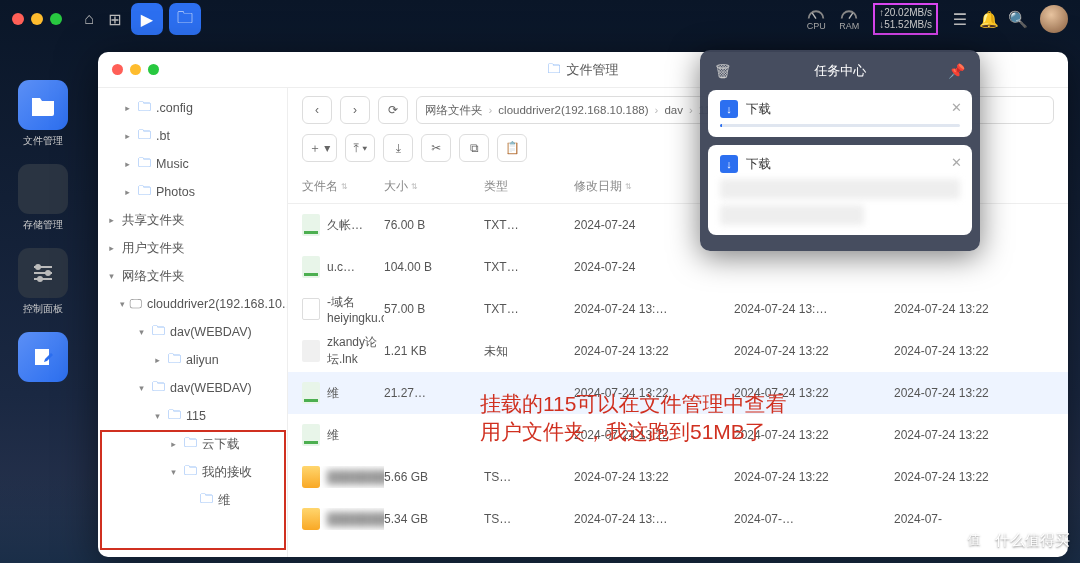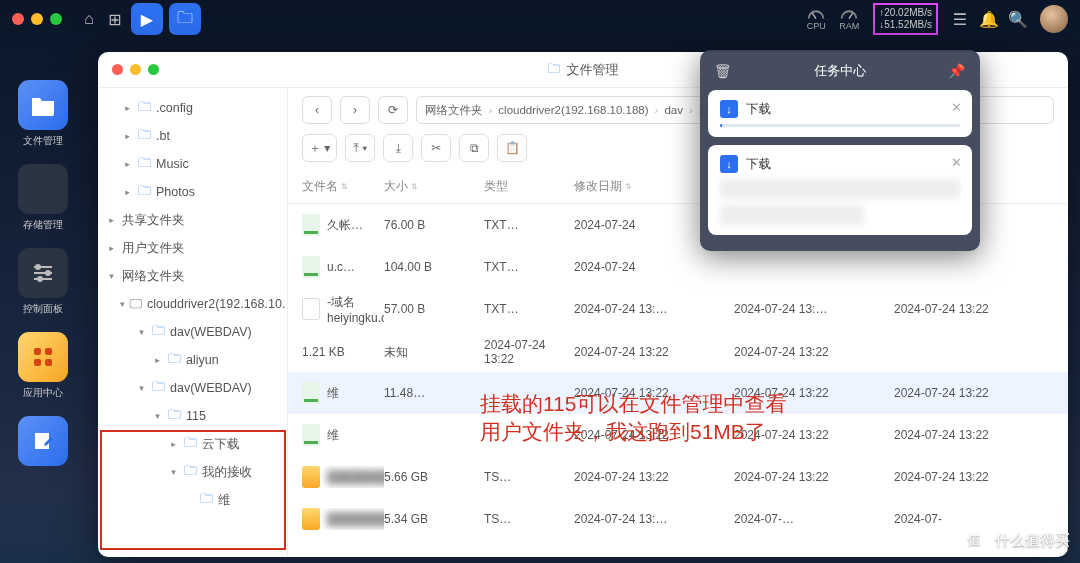--- a/index.html
+++ b/index.html
@@ -150,31 +150,20 @@
             <line x1="4" y1="5" x2="22" y2="5"></line>
             <line x1="4" y1="11" x2="22" y2="11"></line>
             <line x1="4" y1="17" x2="22" y2="17"></line>
             <circle cx="8" cy="5" r="2" fill="#bbb"></circle>
             <circle cx="18" cy="11" r="2" fill="#bbb"></circle>
             <circle cx="10" cy="17" r="2" fill="#bbb"></circle>
           </g>
         </svg>
       </div>
       <div class="app-lbl">控制面板</div>
-    </div>
-  <div>
-      <div class="app-tile orange">
-        <svg width="24" height="24" viewBox="0 0 24 24">
-          <rect x="3" y="3" width="7" height="7" rx="2" fill="#d84315"></rect>
-          <rect x="14" y="3" width="7" height="7" rx="2" fill="#d84315"></rect>
-          <rect x="3" y="14" width="7" height="7" rx="2" fill="#d84315"></rect>
-          <rect x="14" y="14" width="7" height="7" rx="2" fill="#d84315"></rect>
-        </svg>
-      </div>
-      <div class="app-lbl">应用中心</div>
     </div>
   <div>
       <div class="app-tile blue">
         <svg width="24" height="24" viewBox="0 0 24 24">
           <path d="M4 4h14v16H4z" fill="#fff"></path>
           <path d="M14 14l6-6 2 2-6 6-3 1z" fill="#2c6ff0"></path>
         </svg>
       </div>
     </div>
 </div>
@@ -339,32 +328,36 @@
                 <div class="fi txt"></div>
                 <span class="">-域名heiyingku.c…</span>
               </div>
               <div>57.00 B</div>
               <div>TXT…</div>
               <div>2024-07-24 13:…</div>
               <div>2024-07-24 13:…</div>
               <div>2024-07-24 13:22</div>
             </div>
             <div class="tbl-row">
+              <div class="fn">
+                <div class="fi unk"></div>
+                <span class="">zkandy论坛.lnk</span>
+              </div>
               <div>1.21 KB</div>
               <div>未知</div>
               <div>2024-07-24 13:22</div>
               <div>2024-07-24 13:22</div>
               <div>2024-07-24 13:22</div>
             </div>
             <div class="tbl-row highlight">
               <div class="fn">
                 <div class="fi xls"></div>
                 <span class="">维</span>
               </div>
-              <div>11.48…</div>
+              <div>21.27…</div>
               <div></div>
               <div>2024-07-24 13:22</div>
               <div>2024-07-24 13:22</div>
               <div>2024-07-24 13:22</div>
             </div>
             <div class="tbl-row">
               <div class="fn">
                 <div class="fi xls"></div>
                 <span class="">维</span>
               </div>

